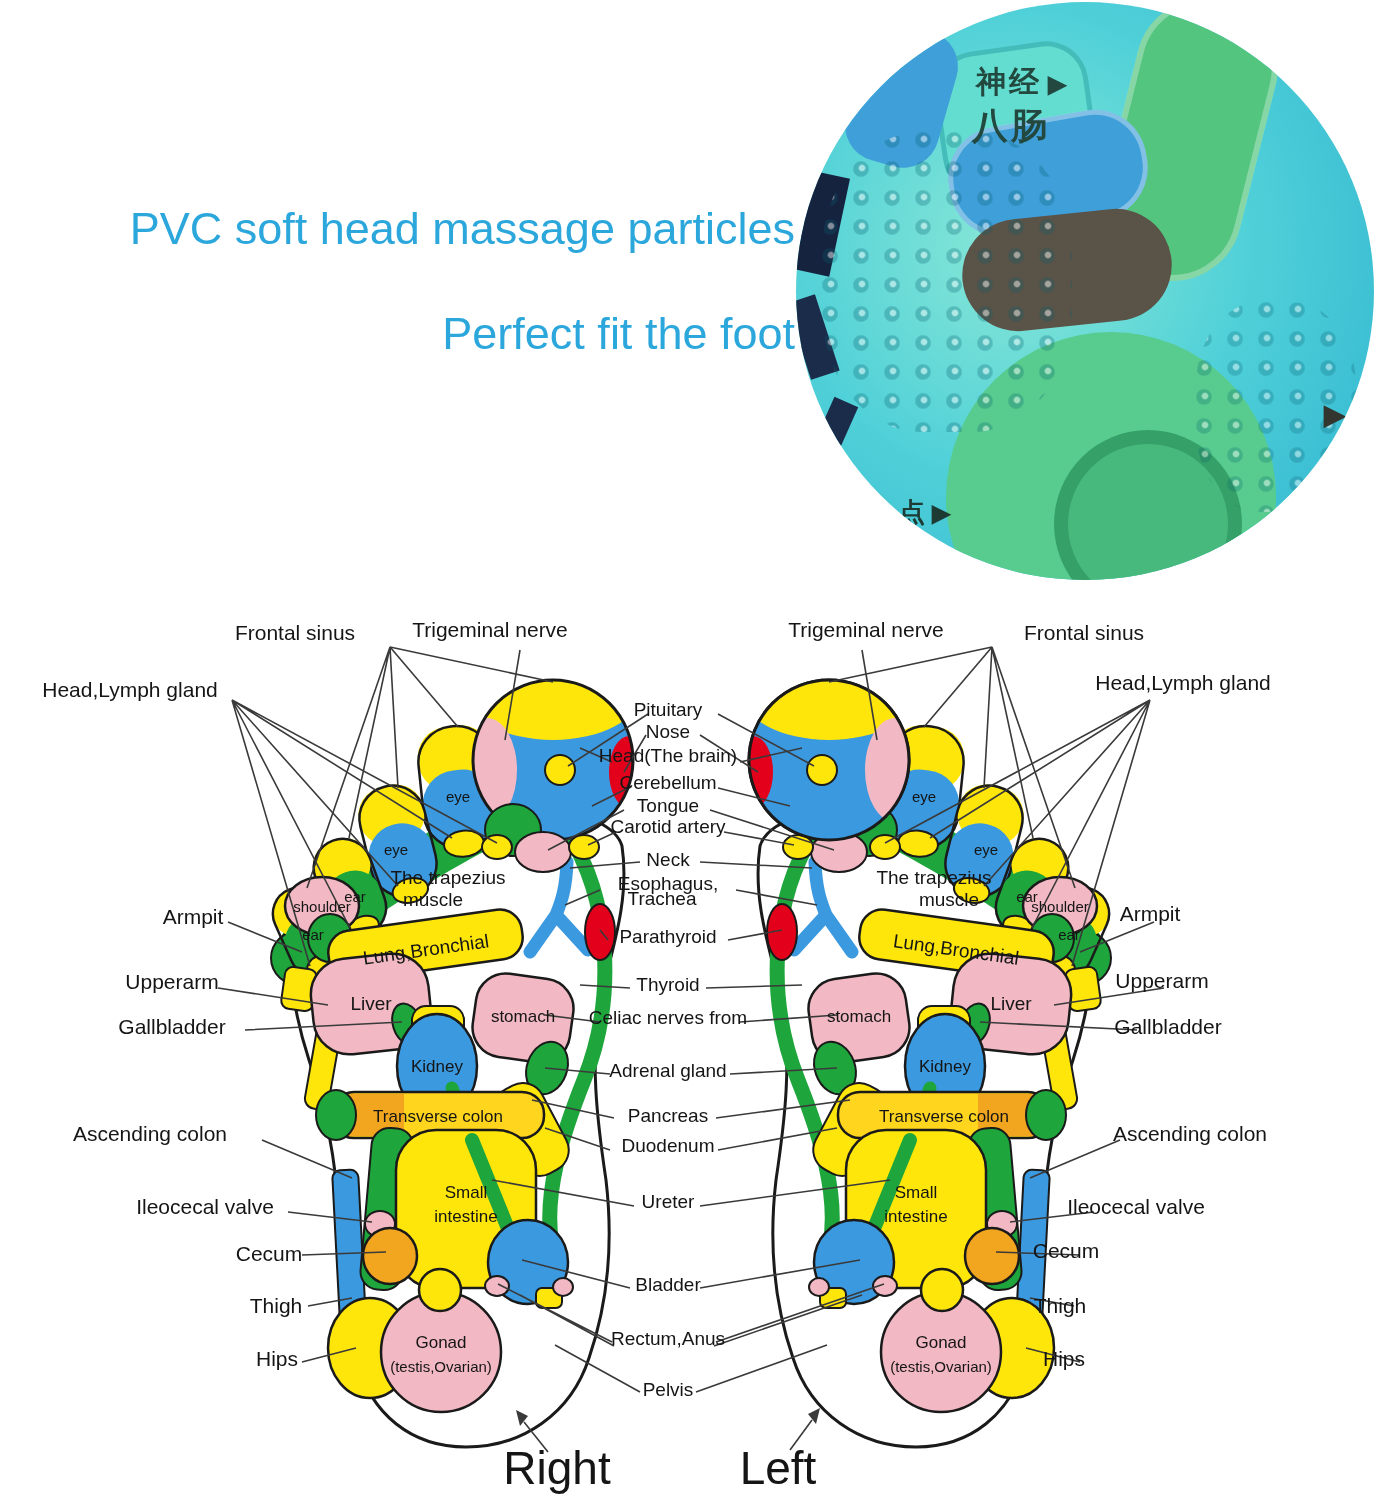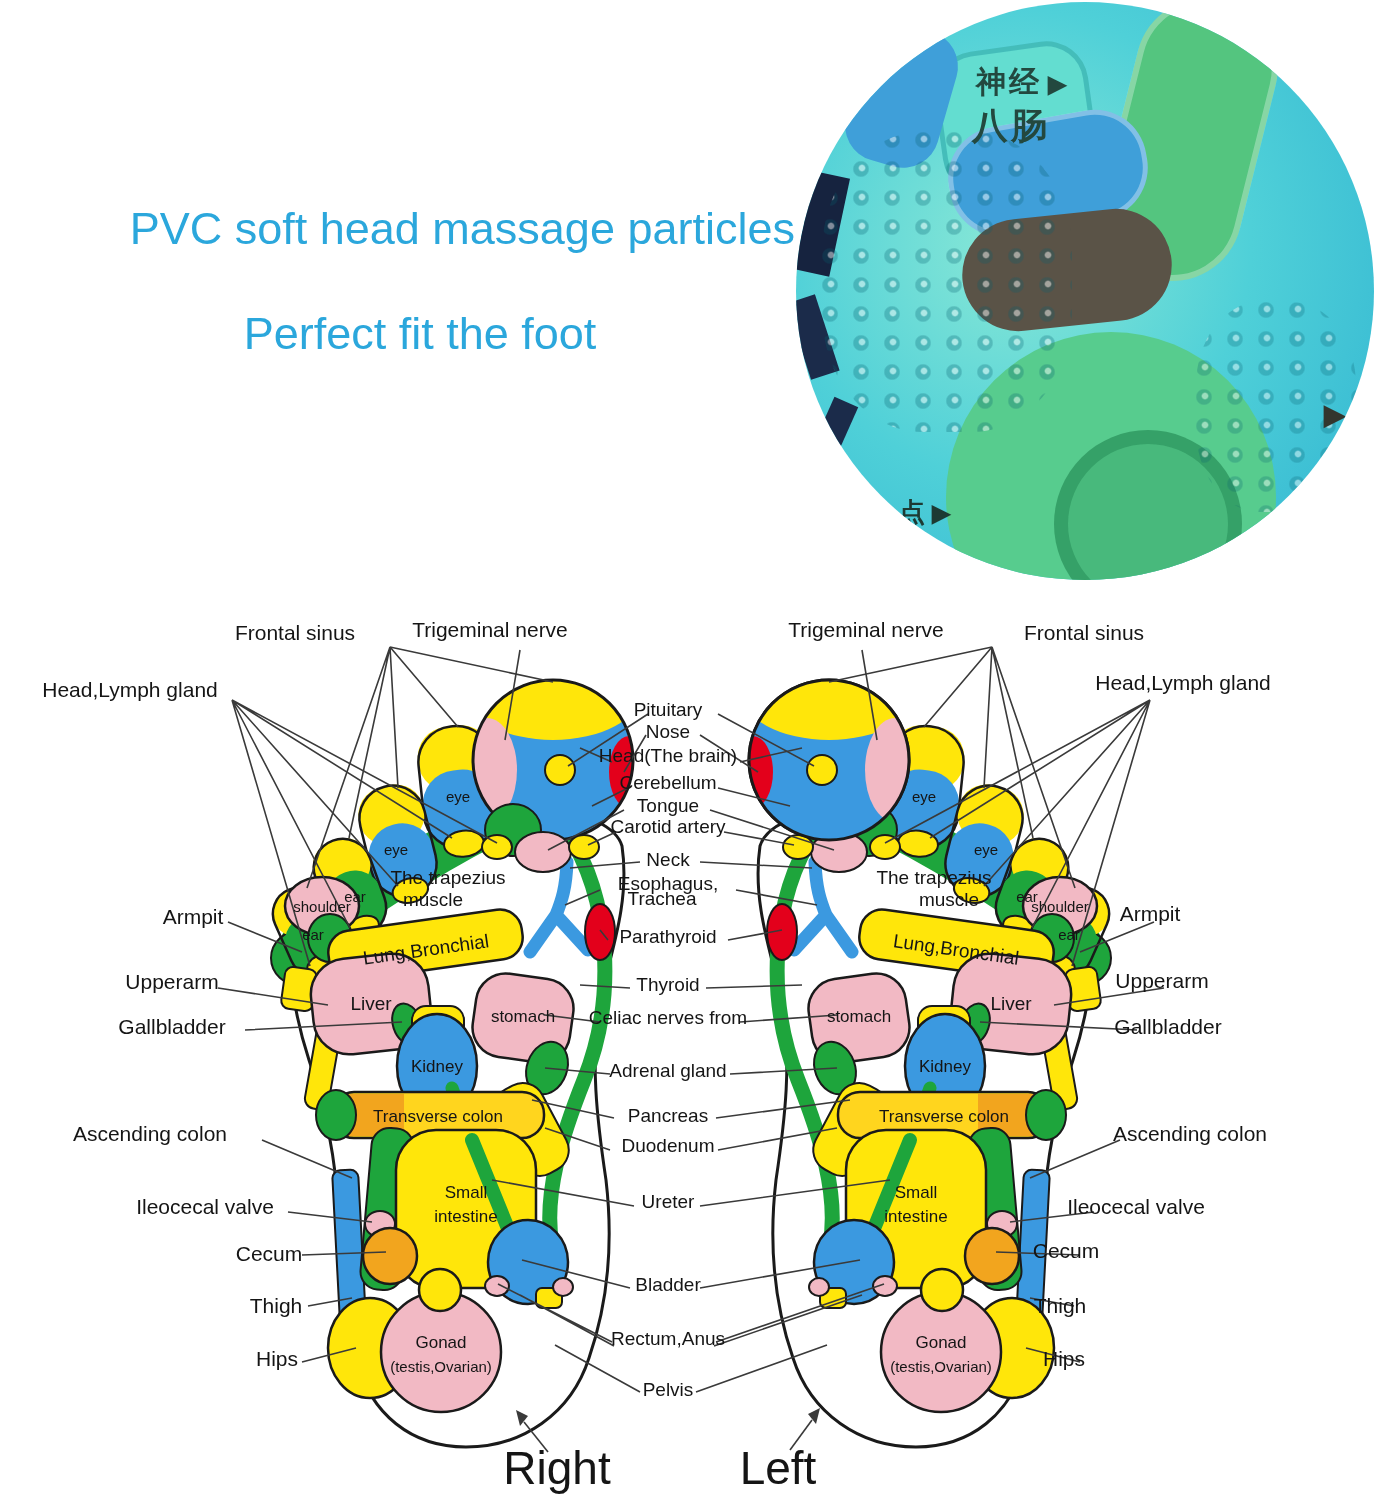--- a/index.html
+++ b/index.html
@@ -2,21 +2,21 @@
 <html><head>
 <meta charset="utf-8">
 <style>
   html,body{margin:0;padding:0;background:#fff;}
   body{width:1382px;height:1500px;position:relative;overflow:hidden;
        font-family:"Liberation Sans",sans-serif;}
   .marketing{position:absolute;left:0;top:205px;width:750px;text-align:right;
              color:#2ba7dc;font-size:45px;line-height:1.05;margin-left:45px;}
   .marketing .m1{margin:0 0 58px 0;}
   .marketing .m2{margin:0 0 58px 0;}
-  .marketing .m3{margin:0;text-align:center;}
+  .marketing .m3{margin:0;}
   
   .photo{position:absolute;left:796px;top:2px;width:578px;height:578px;border-radius:50%;
          overflow:hidden;background:radial-gradient(circle at 38% 42%, #8ae8d6 0%, #4fd0d8 48%, #2fb2d1 100%);}
   .photo .shape{position:absolute;}
   .dots{background-image:
       radial-gradient(circle at 9px 7px, rgba(255,255,255,.85) 0 2.5px, rgba(255,255,255,0) 4px),
       radial-gradient(circle at 8px 8px, rgba(10,96,112,.5) 0 7px, rgba(10,96,112,0) 8.5px);
     background-size:31px 29px;}
   .cn{position:absolute;color:#23483f;font-weight:bold;letter-spacing:3px;}
   

